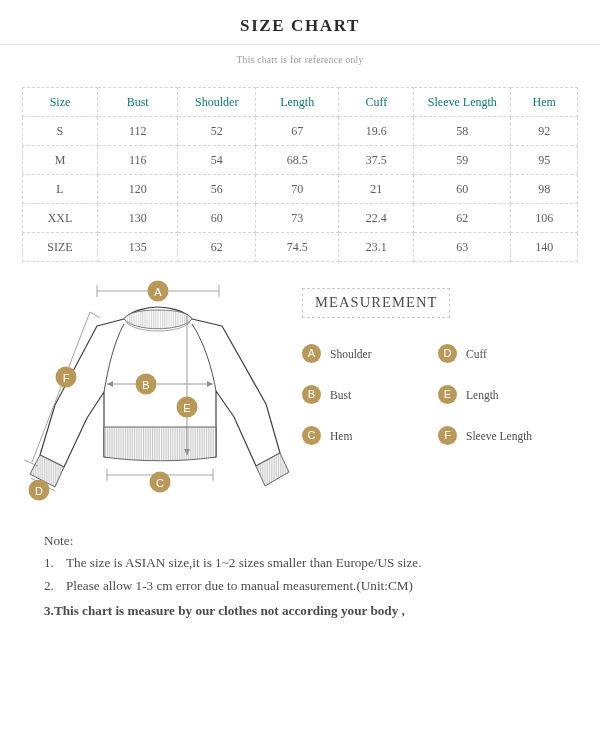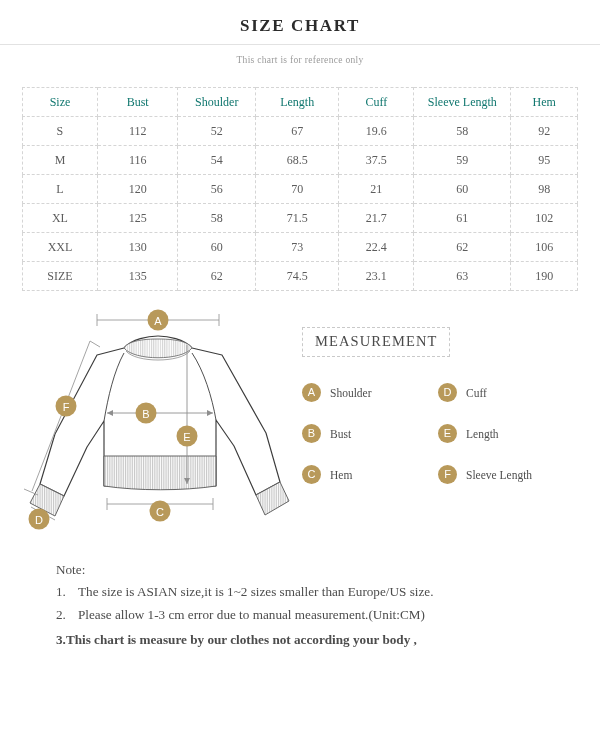--- a/index.html
+++ b/index.html
@@ -82,21 +82,21 @@
   .diagram {
     position: absolute;
     left: 8px;
     top: 0;
     width: 292px;
     height: 244px;
   }
   .legend {
     position: absolute;
     left: 302px;
-    top: 22px;
+    top: 12px;
     width: 280px;
   }
   .legend-title-box {
     display: inline-block;
     border: 1px dashed #c9c9c9;
     padding: 5px 12px 6px 12px;
     font-size: 14.5px;
     letter-spacing: 1.1px;
     color: #4a4a4a;
   }
@@ -123,21 +123,21 @@
     font-family: "Liberation Sans", sans-serif;
   }
   .legend-label {
     margin-left: 9px;
     font-size: 11.5px;
     color: #4e4e4e;
   }
 
   
   .notes {
-    margin: 6px 44px 0 56px;
+    margin: 6px 44px 0 44px;
     font-size: 13.2px;
     color: #4c4c4c;
     line-height: 1.42;
   }
   .notes .note-head { margin-bottom: 2px; }
   .note-row {
     display: flex;
     margin-top: 3px;
   }
   .note-num {
@@ -201,45 +201,36 @@
       <tr>
         <td>L</td>
         <td>120</td>
         <td>56</td>
         <td>70</td>
         <td>21</td>
         <td>60</td>
         <td>98</td>
       </tr>
       <tr>
-        <td>XL</td>
-        <td>125</td>
-        <td>58</td>
-        <td>71.5</td>
-        <td>21.7</td>
-        <td>61</td>
-        <td>102</td>
-      </tr>
-      <tr>
         <td>XXL</td>
         <td>130</td>
         <td>60</td>
         <td>73</td>
         <td>22.4</td>
         <td>62</td>
         <td>106</td>
       </tr>
       <tr>
         <td>SIZE</td>
         <td>135</td>
         <td>62</td>
         <td>74.5</td>
         <td>23.1</td>
         <td>63</td>
-        <td>190</td>
+        <td>140</td>
       </tr>
     </tbody>
   </table>
 </div>
 
 <div class="mid">
 
   <svg class="diagram" viewBox="0 0 292 244">
     <defs>
       <pattern id="rib" width="2.2" height="4" patternUnits="userSpaceOnUse">

